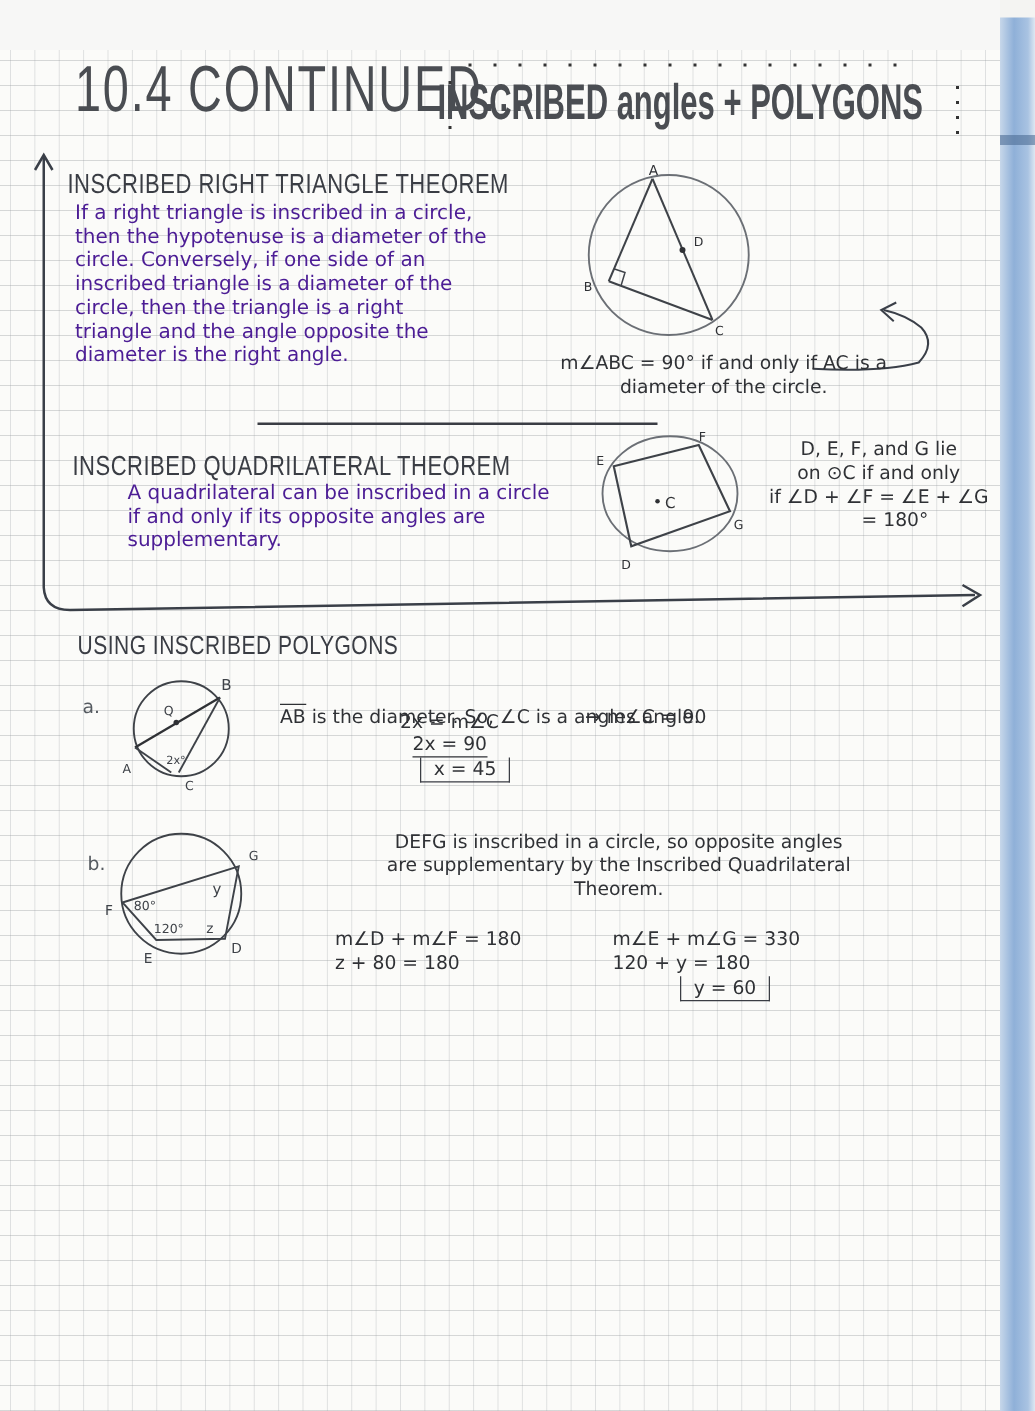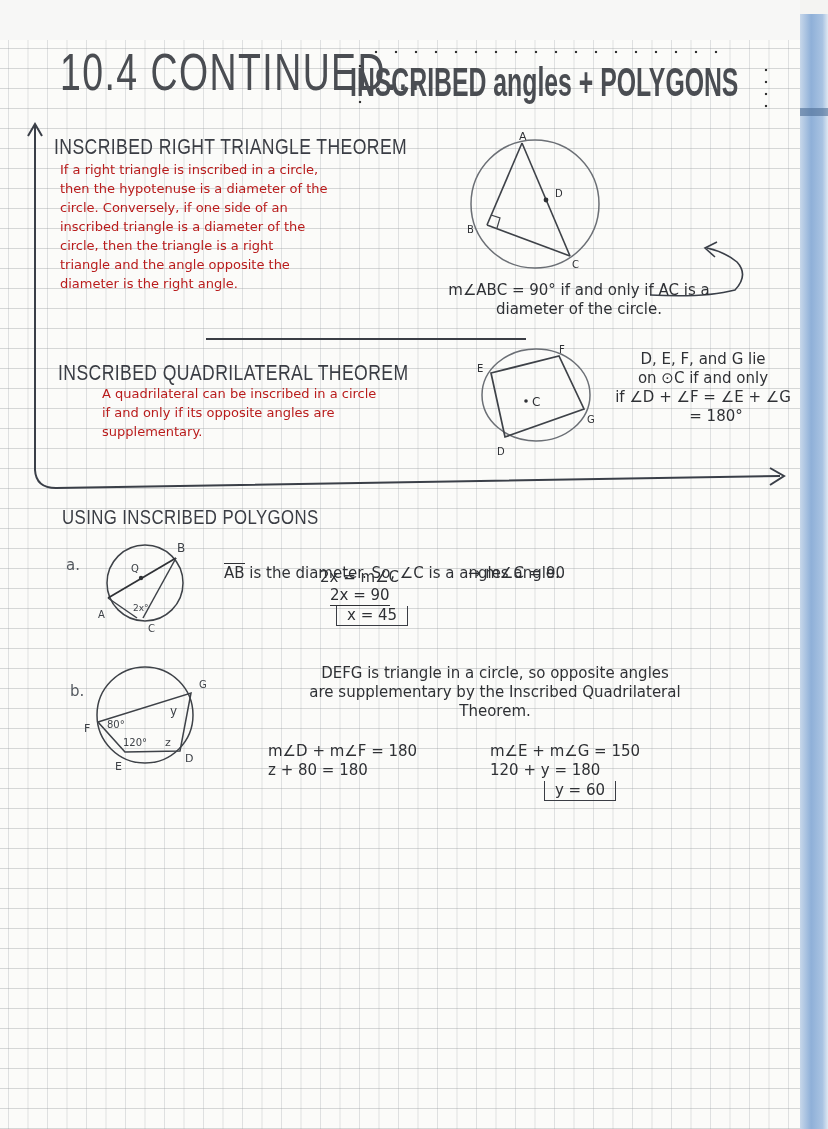--- a/index.html
+++ b/index.html
@@ -42,21 +42,21 @@
   .dot-col {
     width:4px; height:50px;
     background-image:radial-gradient(circle,#333 1.3px,transparent 1.6px);
     background-size:4px 12px;
   }
   .heading {
     font-family:"Liberation Sans", sans-serif; color:#3a3d44;
     font-size:22px; letter-spacing:.5px; white-space:nowrap;
     transform:scaleX(0.8); transform-origin:left top;
   }
-  .para { font-size:13px; line-height:19px; color:#b91c1c; white-space:pre-line; }
+  .para { font-size:16px; line-height:19px; color:#4c1d95; white-space:pre-line; }
   .note { font-size:15px; line-height:19px; color:#2f3135; white-space:pre-line;text-align:center; }
   .work { font-size:15px; line-height:19px; color:#2f3135; white-space:nowrap; }
   .boxed { border:1.5px solid #3a3d44; padding:0 10px; display:inline-block; }
   .label-sm { font-size:11px; color:#2f3135; }
   svg { position:absolute; overflow:visible; }
 </style>
 </head>
 <body>
 
 <div class="page"></div>
@@ -165,25 +165,25 @@
   <text x="22" y="66" font-size="10" fill="#3e4248">80°</text>
   <text x="38" y="84" font-size="10" fill="#3e4248">120°</text>
   <text x="85" y="53" font-size="12" fill="#3e4248">y</text>
   <text x="80" y="84" font-size="11" fill="#3e4248">z</text>
   <text x="-1" y="70" font-size="11" fill="#3e4248">F</text>
   <text x="30" y="108" font-size="11" fill="#3e4248">E</text>
   <text x="100" y="100" font-size="11" fill="#3e4248">D</text>
   <text x="114" y="26" font-size="10" fill="#3e4248">G</text>
 </svg>
 
-<p class="abs note" style="left:235px;top:664px;width:520px;">DEFG is triangle in a circle, so opposite angles
+<p class="abs note" style="left:235px;top:664px;width:520px;">DEFG is inscribed in a circle, so opposite angles
 are supplementary by the Inscribed Quadrilateral
 Theorem.</p>
 
 <div class="abs" style="left:268px;top:742px;width:180px;">
   <div class="work">m∠D + m∠F = 180</div>
   <div class="work">z + 80 = 180</div>
 </div>
 <div class="abs" style="left:490px;top:742px;width:180px;">
-  <div class="work">m∠E + m∠G = 150</div>
+  <div class="work">m∠E + m∠G = 330</div>
   <div class="work">120 + y = 180</div>
   <div style="text-align:center;"><span class="work boxed" style="border-top:none;border-bottom:1.3px solid #3a3d44;">y = 60</span></div>
 </div>
 
 </body></html>

